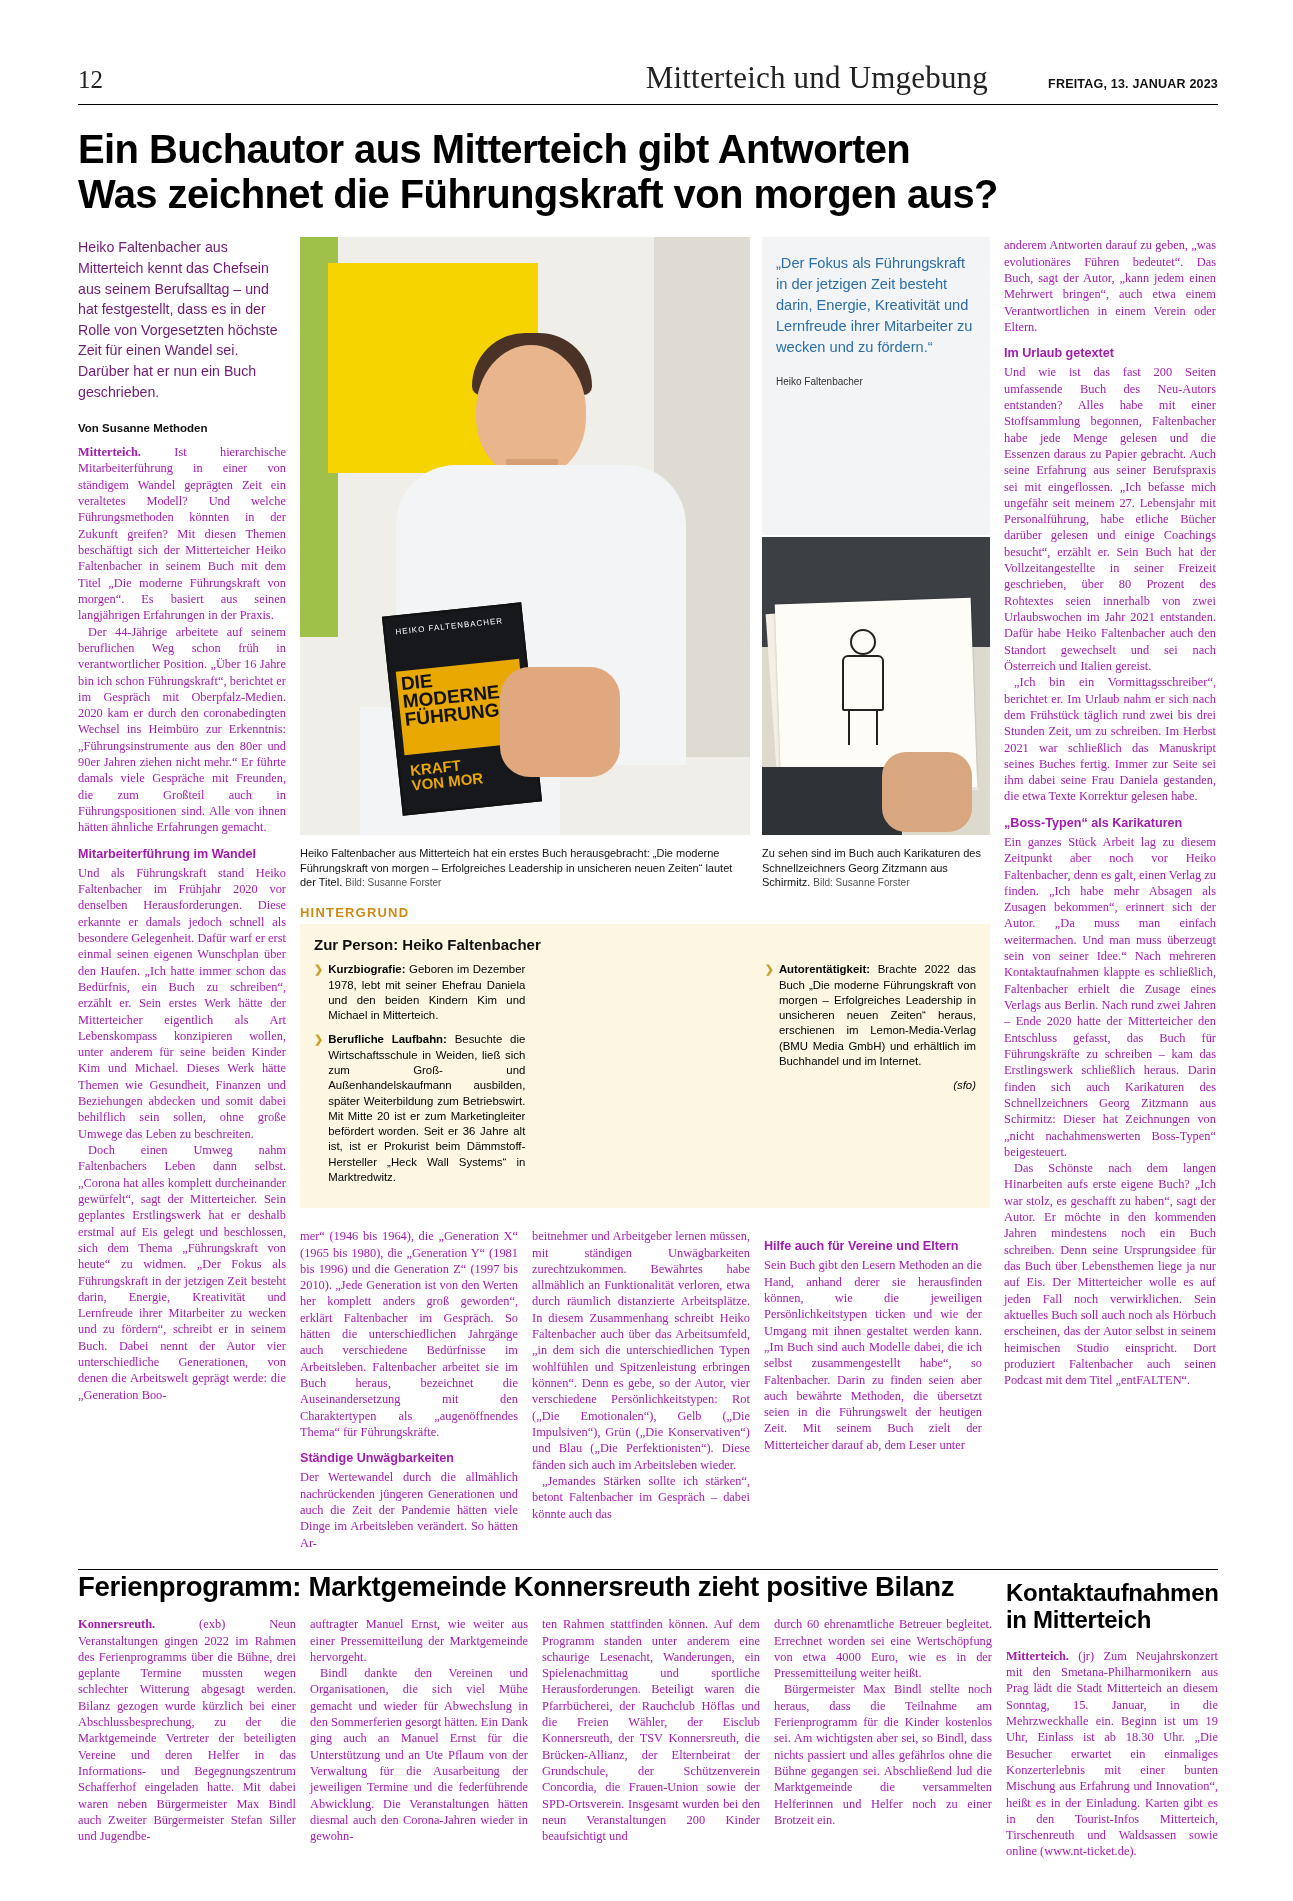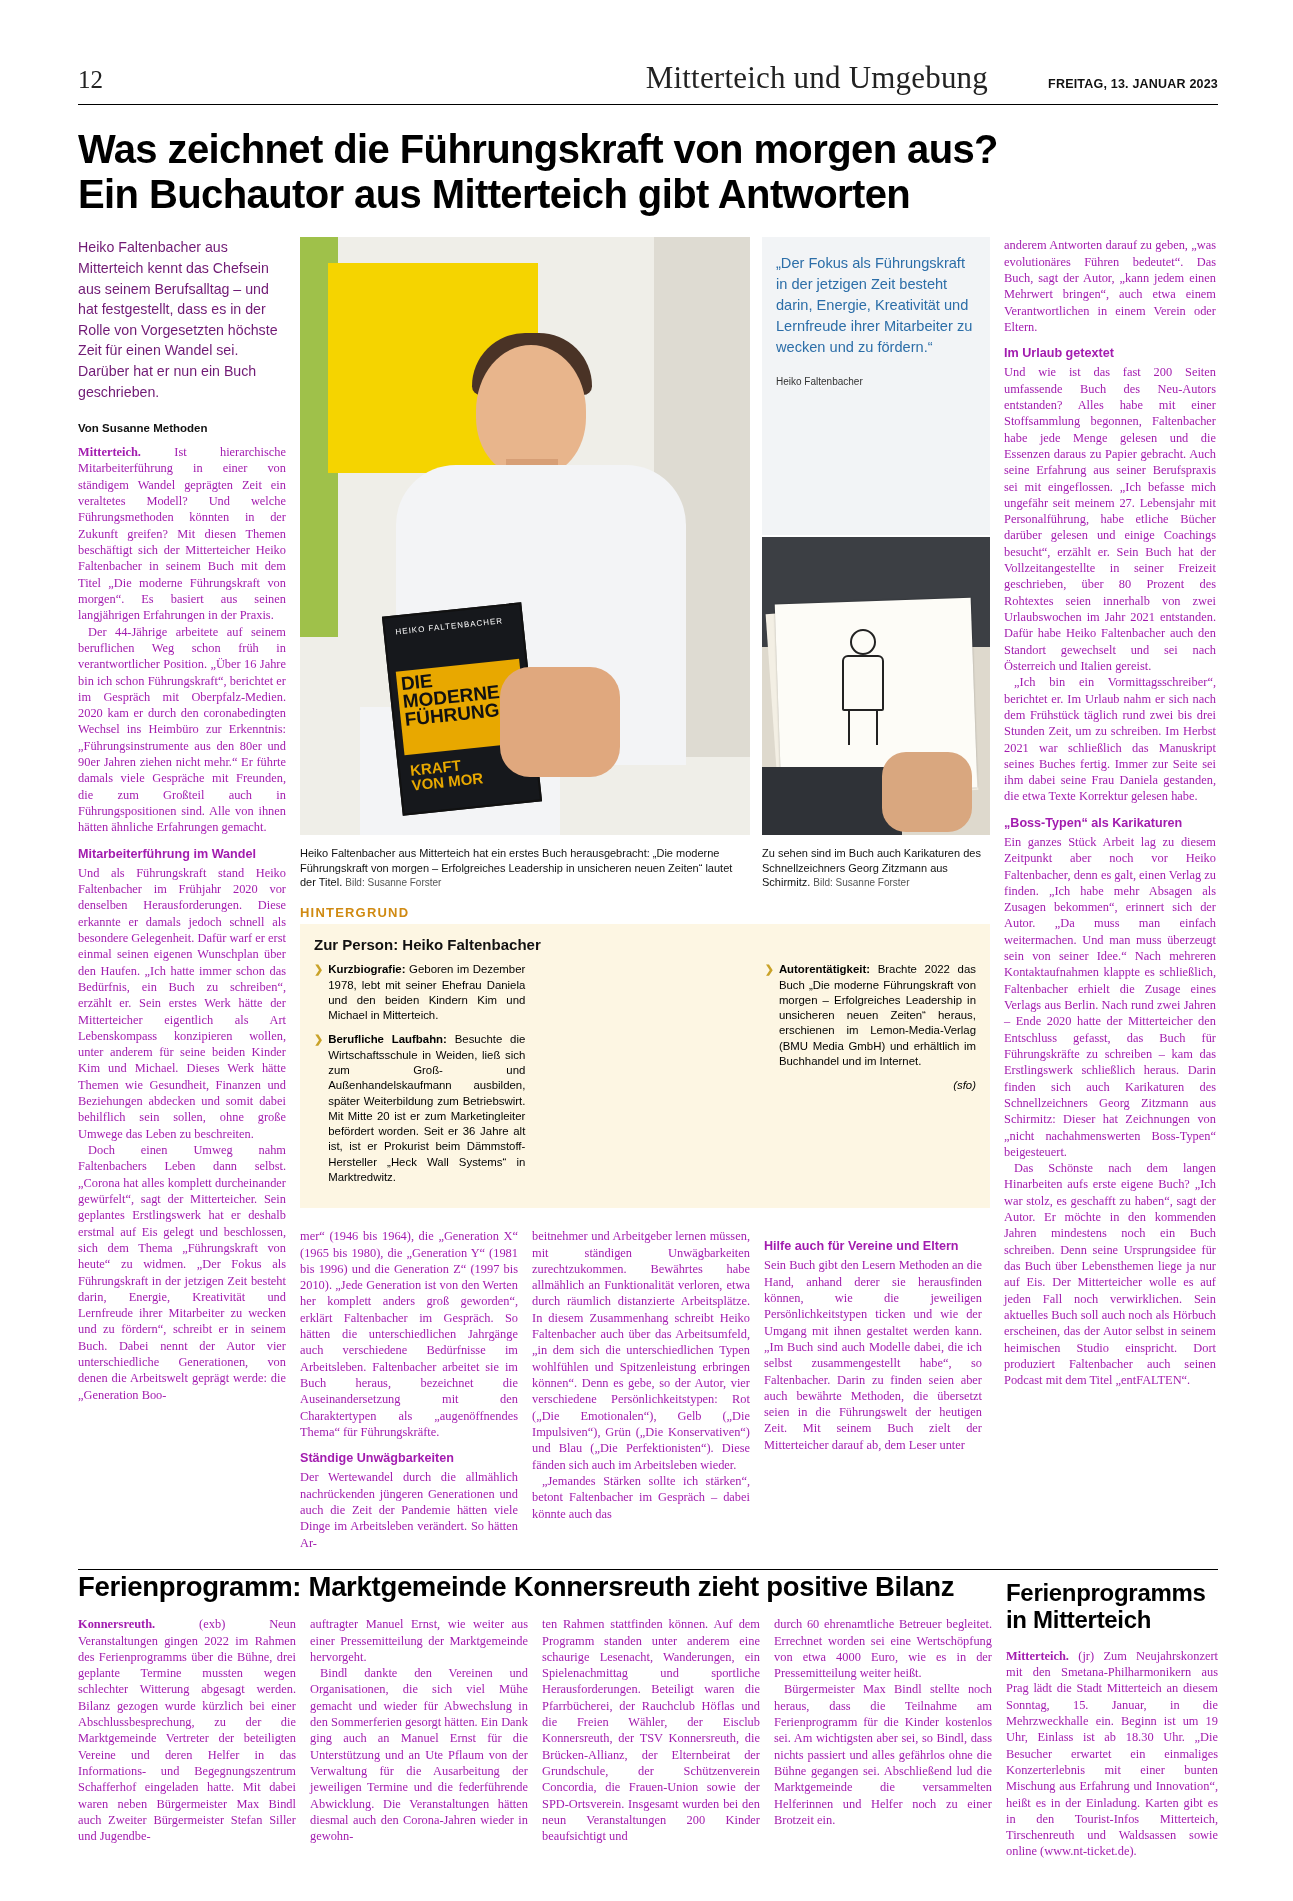--- a/index.html
+++ b/index.html
@@ -260,22 +260,22 @@
 
 <div class="page">
 
   <div class="masthead">
     <div class="folio">12</div>
     <div class="section-title">Mitterteich und Umgebung</div>
     <div class="issue-date">FREITAG, 13. JANUAR 2023</div>
   </div>
 
   <div class="headline">
+    <div>Ein Buchautor aus Mitterteich gibt Antworten</div>
     <div>Was zeichnet die Führungskraft von morgen aus?</div>
-    <div>Ein Buchautor aus Mitterteich gibt Antworten</div>
   </div>
 
   <div class="main-row">
 
     <div class="col-left">
       <div class="lede">Heiko Faltenbacher aus Mitterteich kennt das Chefsein aus seinem Berufsalltag – und hat festgestellt, dass es in der Rolle von Vorgesetzten höchste Zeit für einen Wandel sei. Darüber hat er nun ein Buch geschrieben.</div>
       <div class="byline">Von Susanne Methoden</div>
       <div class="body">
         <p class="first"><span class="dateline">Mitterteich.</span><span> Ist hierarchische Mitarbeiterführung in einer von ständigem Wandel geprägten Zeit ein veraltetes Modell? Und welche Führungsmethoden könnten in der Zukunft greifen? Mit diesen Themen beschäftigt sich der Mitterteicher Heiko Faltenbacher in seinem Buch mit dem Titel „Die moderne Führungskraft von morgen“. Es basiert aus seinen langjährigen Erfahrungen in der Praxis.</span></p>
         <p>Der 44-Jährige arbeitete auf seinem beruflichen Weg schon früh in verantwortlicher Position. „Über 16 Jahre bin ich schon Führungskraft“, berichtet er im Gespräch mit Oberpfalz-Medien. 2020 kam er durch den coronabedingten Wechsel ins Heimbüro zur Erkenntnis: „Führungsinstrumente aus den 80er und 90er Jahren ziehen nicht mehr.“ Er führte damals viele Gespräche mit Freunden, die zum Großteil auch in Führungspositionen sind. Alle von ihnen hätten ähnliche Erfahrungen gemacht.</p>
@@ -418,21 +418,21 @@
         </div>
         <div class="b-col body">
           <p class="first">durch 60 ehrenamtliche Betreuer begleitet. Errechnet worden sei eine Wertschöpfung von etwa 4000 Euro, wie es in der Pressemitteilung weiter heißt.</p>
           <p>Bürgermeister Max Bindl stellte noch heraus, dass die Teilnahme am Ferienprogramm für die Kinder kostenlos sei. Am wichtigsten aber sei, so Bindl, dass nichts passiert und alles gefährlos ohne die Bühne gegangen sei. Abschließend lud die Marktgemeinde die versammelten Helferinnen und Helfer noch zu einer Brotzeit ein.</p>
         </div>
       </div>
     </div>
 
     <div class="right-feature">
       <div class="right-head">
-        <div>Ferienprogramms</div>
+        <div>Kontaktaufnahmen</div>
         <div>in Mitterteich</div>
       </div>
       <div class="body" style="margin-top:14px;">
         <p class="first"><span class="dateline">Mitterteich.</span><span> (jr) Zum Neujahrskonzert mit den Smetana-Philharmonikern aus Prag lädt die Stadt Mitterteich an diesem Sonntag, 15. Januar, in die Mehrzweckhalle ein. Beginn ist um 19 Uhr, Einlass ist ab 18.30 Uhr. „Die Besucher erwartet ein einmaliges Konzerterlebnis mit einer bunten Mischung aus Erfahrung und Innovation“, heißt es in der Einladung. Karten gibt es in den Tourist-Infos Mitterteich, Tirschenreuth und Waldsassen sowie online (www.nt-ticket.de).</span></p>
       </div>
     </div>
   </div>
 
 </div>
 

